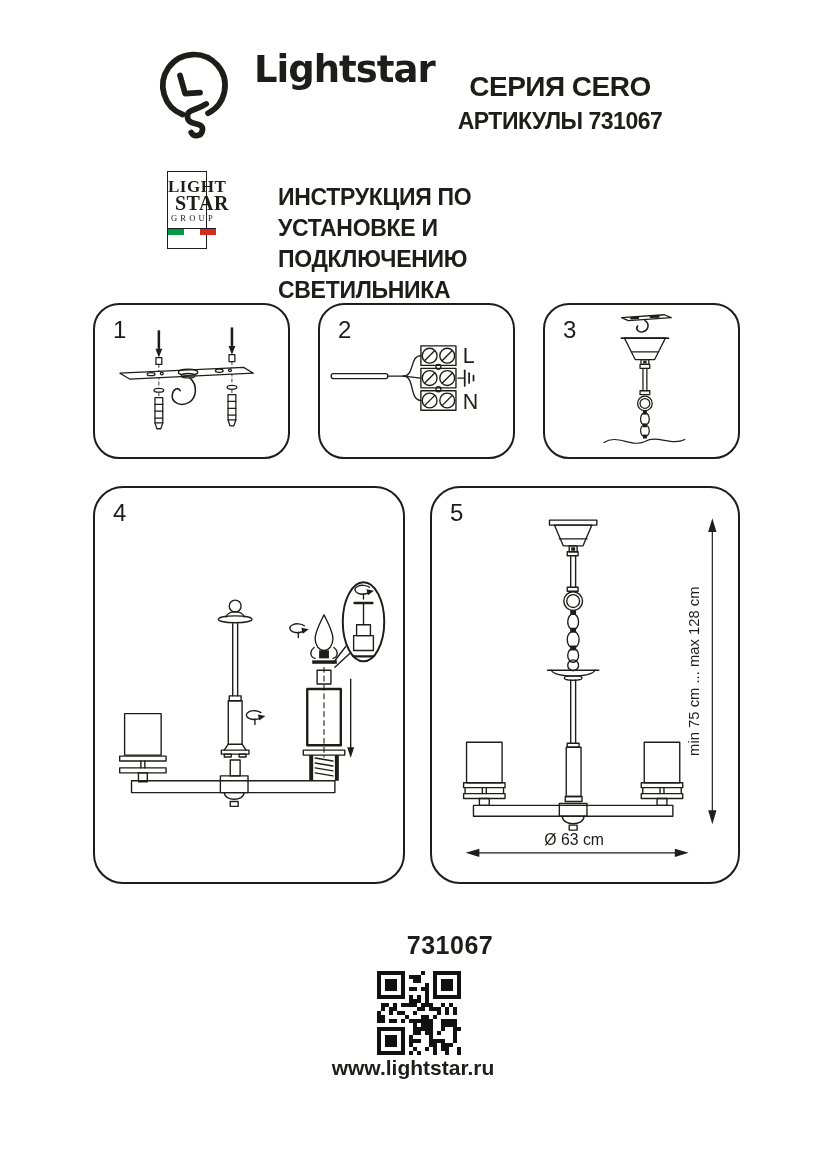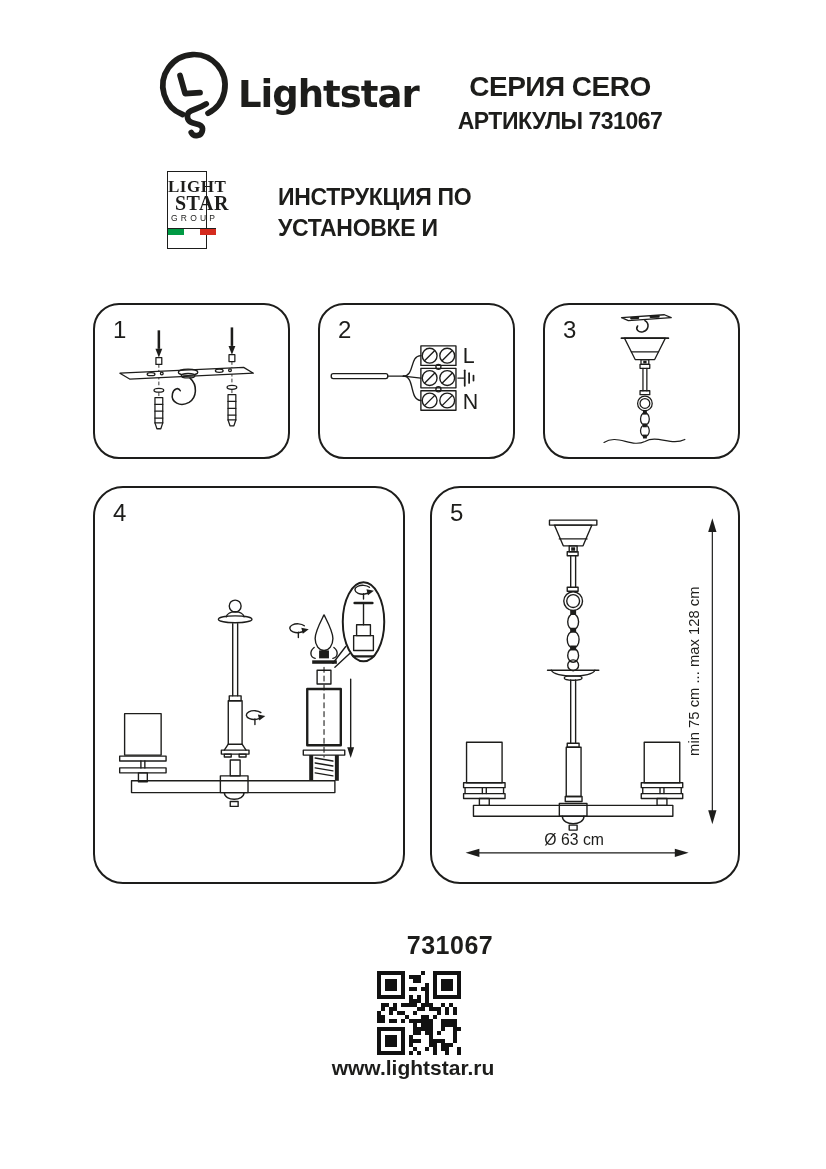--- a/index.html
+++ b/index.html
@@ -1,32 +1,32 @@
 <!DOCTYPE html>
 <html><head>
 <meta charset="utf-8">
 <style>
   html,body{margin:0;padding:0;background:#fff;}
   .page{position:relative;width:826px;height:1169px;background:#ffffff;overflow:hidden;
         font-family:"Liberation Sans",sans-serif;color:#1d1d1b;}
 
   
-  .brand{position:absolute;left:156px;top:48px;display:flex;align-items:center;gap:4px;}
+  .brand{position:absolute;left:156px;top:48px;display:flex;gap:20px;}
   .brand-word{font-family:"DejaVu Sans",sans-serif;font-weight:bold;font-size:37px;
               letter-spacing:-1px;color:#1d1d1b;}
   .series-block{position:absolute;left:415px;top:70px;width:290px;text-align:center;line-height:34px;}
   .series-line1{font-size:28px;font-weight:bold;letter-spacing:-0.5px;}
   .series-line2{font-size:23px;font-weight:bold;letter-spacing:-0.5px;}
 
   
   .group-logo{position:absolute;left:167px;top:171px;width:40px;height:78px;border:1px solid #1d1d1b;
               background:#fff;text-align:center;box-sizing:border-box;padding-top:7px;}
   .gl-1{font-family:"Liberation Serif",serif;font-weight:bold;font-size:17px;line-height:15px;letter-spacing:0.5px;}
   .gl-2{font-family:"Liberation Serif",serif;font-weight:bold;font-size:20px;line-height:18px;letter-spacing:0.5px;margin-left:7px;}
-  .gl-3{font-family:Liberation Sans, sans-serif;font-size:8.5px;letter-spacing:3.2px;line-height:12px;margin-left:3px;}
+  .gl-3{font-family:Liberation Serif, serif;font-size:8.5px;letter-spacing:3.2px;line-height:12px;margin-left:3px;}
   .gl-flag{margin:4px auto 0 auto;width:48px;height:6px;display:flex;border-top:1px solid #1d1d1b;}
   .gl-flag span{flex:1;height:100%;}
   .title-block{position:absolute;left:278px;top:182px;width:330px;line-height:31px;
                font-size:23px;font-weight:bold;letter-spacing:-0.3px;}
 
   
   .box{position:absolute;border:2px solid #1d1d1b;background:#fff;box-sizing:border-box;}
   .small{border-radius:26px;width:197px;height:156px;top:303px;}
   .large{border-radius:30px;width:312px;height:398px;top:486px;}
   .b1{left:93px;} .b2{left:318px;} .b3{left:543px;}
@@ -69,20 +69,21 @@
     <div class="gl-3">GROUP</div>
     <div class="gl-flag">
       <span style="background:#009a44"></span>
         <span style="background:#ffffff"></span>
         <span style="background:#d52b1e"></span>
     </div>
   </div>
 
   <div class="title-block">
     <div>ИНСТРУКЦИЯ ПО УСТАНОВКЕ И</div>
+    <div>ПОДКЛЮЧЕНИЮ СВЕТИЛЬНИКА</div>
   </div>
 
   <section class="box small b1">
     <span class="step-num">1</span>
     <svg class="diagram" viewBox="0 0 197 156">
       <g stroke="#1d1d1b" fill="none" stroke-width="1.3" stroke-linecap="round" stroke-linejoin="round">
 
         <rect x="63.7" y="26" width="2.6" height="19" fill="#1d1d1b" stroke="none"></rect>
         <polygon points="61.5,45 68.5,45 65,54" fill="#1d1d1b" stroke="none"></polygon>
         <rect x="62" y="54" width="6" height="7"></rect>

